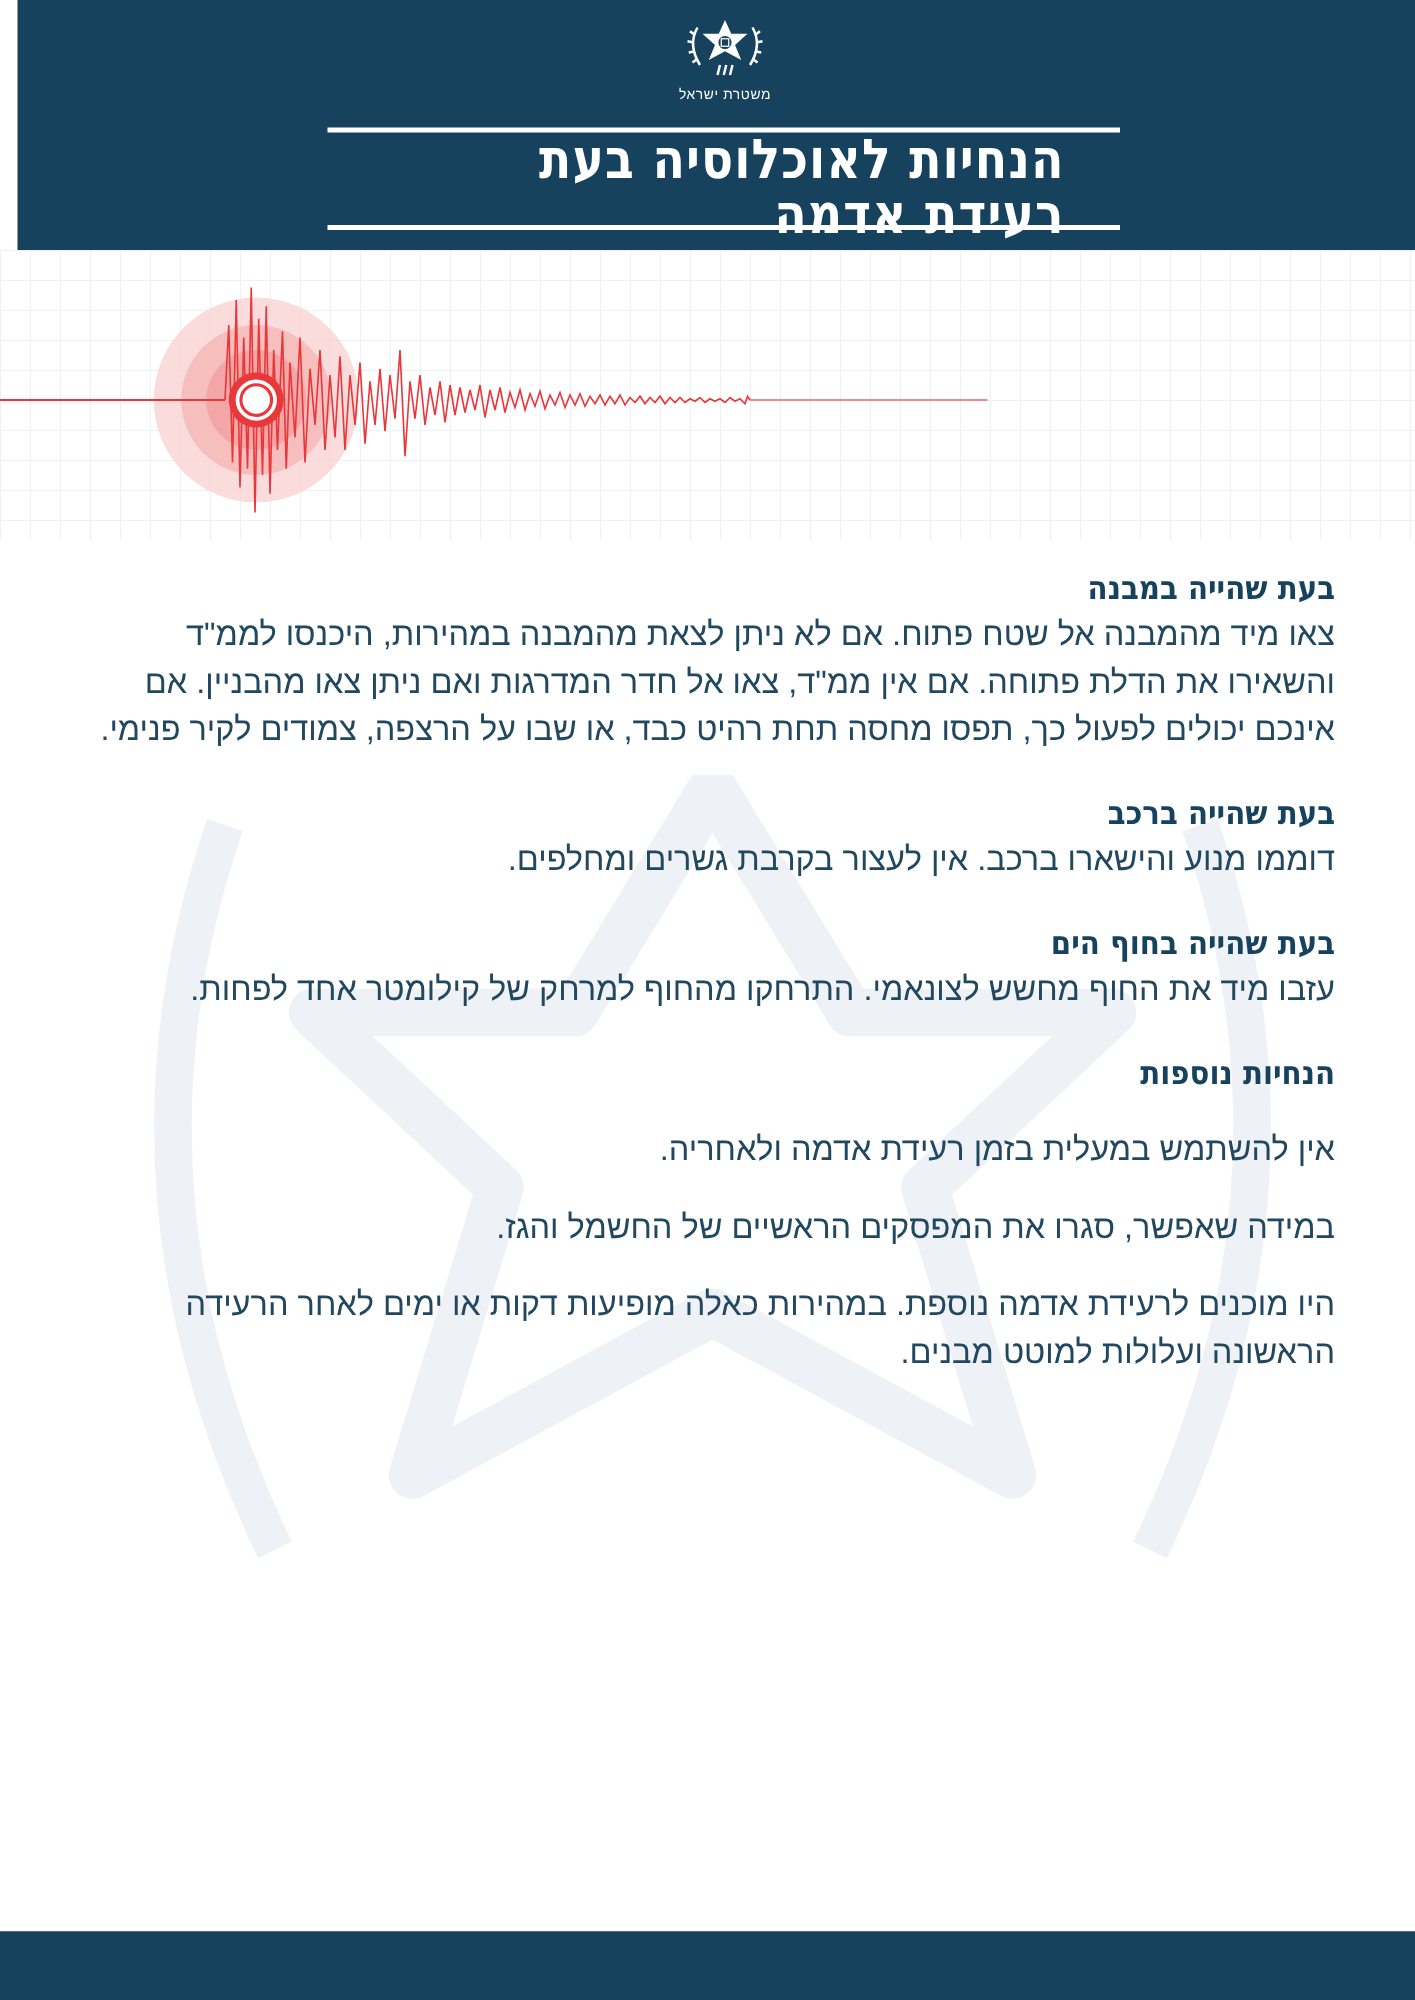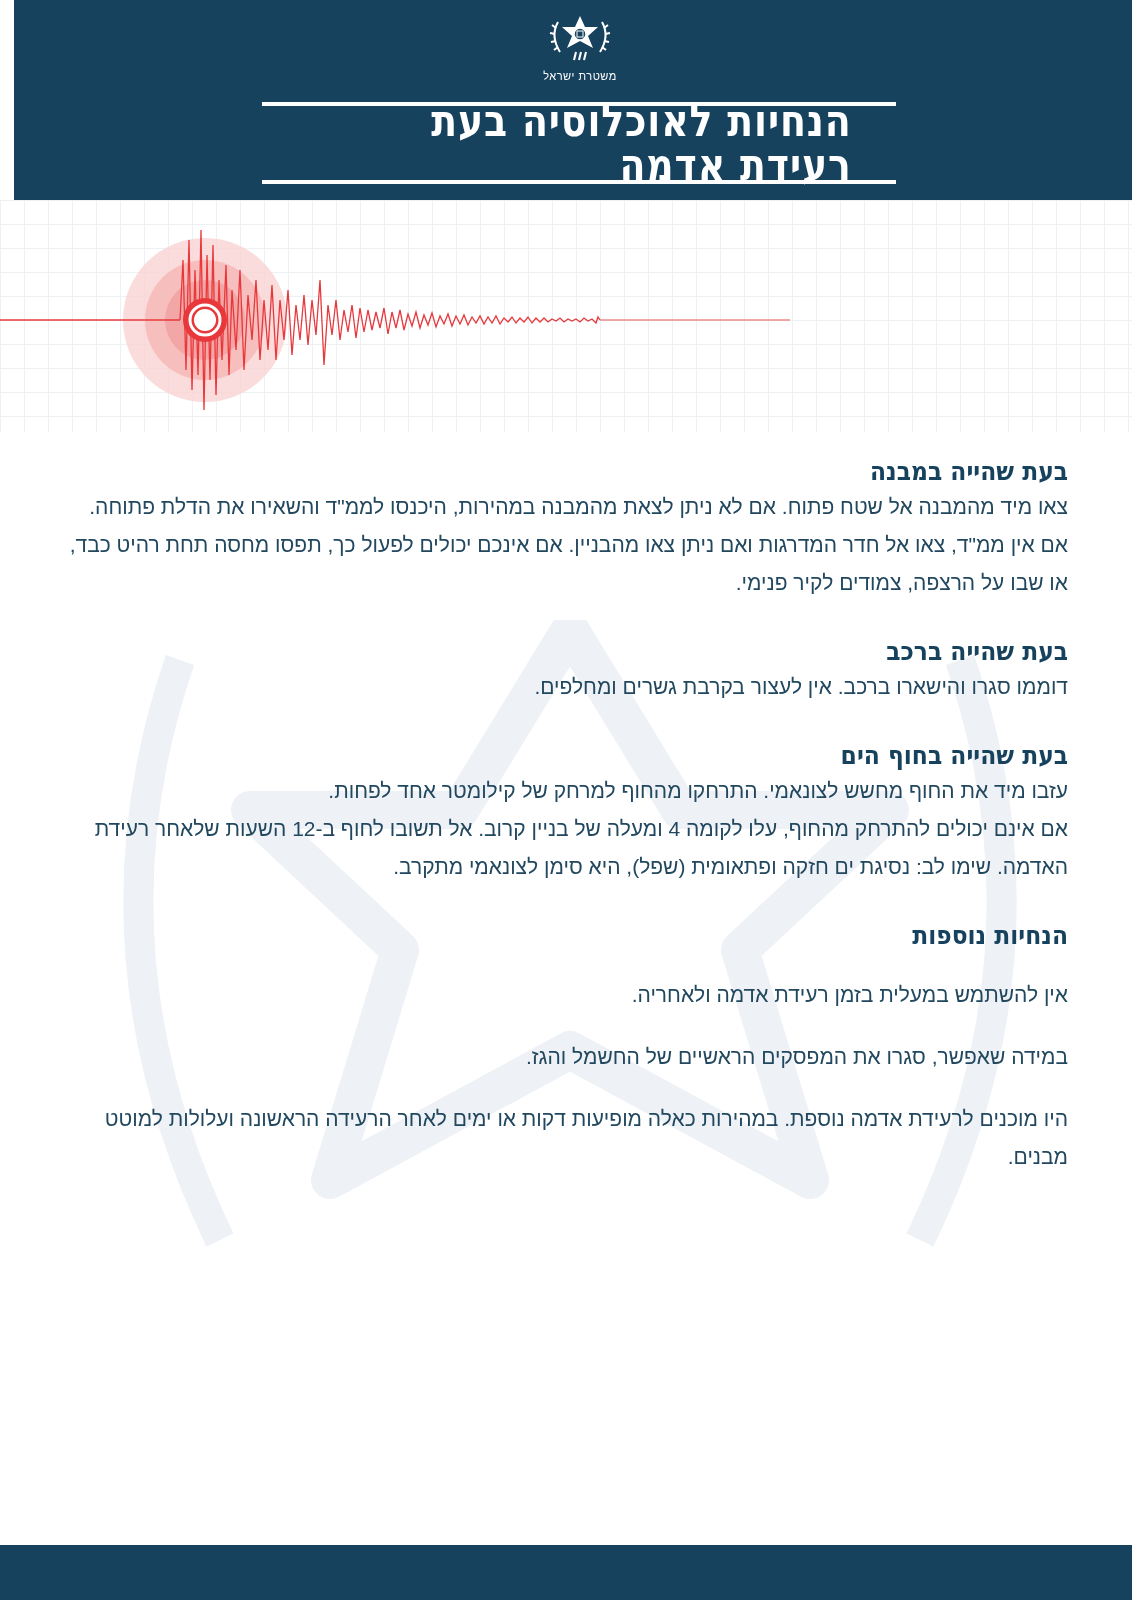--- a/index.html
+++ b/index.html
@@ -14,21 +14,21 @@
     .emblem {
       position: absolute; left: 534px; top: 14px; width: 64px; height: 50px;
     }
     .emblem-caption {
       position: absolute; top: 70px; left: 0; width: 1132px; text-align: center;
       color: #ffffff; font-size: 11px; letter-spacing: 0.5px;
     }
     .title-frame {
       position: absolute; left: 248px; top: 102px; width: 634px; height: 82px;
       border-top: 4px solid #ffffff; border-bottom: 4px solid #ffffff;
-      display: flex; align-items: center; justify-content: center;
+      display: flex; justify-content: center;
     }
     .title-text {
       color: #ffffff; font-size: 44px; font-weight: bold;
       font-family: "DejaVu Sans", "Liberation Sans", sans-serif;
       transform: scaleX(0.86); letter-spacing: 1px; line-height: 1;
     }
 
     
     .seismo {
       position: absolute; top: 200px; left: 0; width: 1132px; height: 232px;
@@ -53,21 +53,21 @@
       text-align: right; direction: rtl;
     }
     .section { margin-bottom: 32px; }
     .section-heading {
       font-size: 26px; font-weight: bold; color: #17425e;
       font-family: "DejaVu Sans", "Liberation Sans", sans-serif;
       transform-origin: right center; transform: scaleX(0.9);
       line-height: 34px; margin-top: 22px;
     }
     .section-body p {
-      font-size: 21px; line-height: 38px; color: #22485f;
+      font-size: 26px; line-height: 38px; color: #22485f;
       font-family: "Liberation Sans", sans-serif;
     }
     .section-extra .section-body p { margin-top: 24px; }
 
     .footer {
       position: absolute; left: 0; top: 1545px; width: 1132px; height: 55px;
       background: #17425e;
     }
   </style>
 </head>
@@ -125,29 +125,28 @@
     <h2 class="section-heading">בעת שהייה במבנה</h2>
     <div class="section-body">
       <p>צאו מיד מהמבנה אל שטח פתוח. אם לא ניתן לצאת מהמבנה במהירות, היכנסו לממ"ד והשאירו את הדלת פתוחה. אם אין ממ"ד, צאו אל חדר המדרגות ואם ניתן צאו מהבניין. אם אינכם יכולים לפעול כך, תפסו מחסה תחת רהיט כבד, או שבו על הרצפה, צמודים לקיר פנימי.</p>
     </div>
   </div>
 
 
   <div class="section">
     <h2 class="section-heading">בעת שהייה ברכב</h2>
     <div class="section-body">
-      <p>דוממו סגרו והישארו ברכב. אין לעצור בקרבת גשרים ומחלפים.</p>
+      <p>דוממו מנוע והישארו ברכב. אין לעצור בקרבת גשרים ומחלפים.</p>
     </div>
   </div>
 
   <div class="section">
     <h2 class="section-heading">בעת שהייה בחוף הים</h2>
     <div class="section-body">
       <p>עזבו מיד את החוף מחשש לצונאמי. התרחקו מהחוף למרחק של קילומטר אחד לפחות.</p>
-      <p>אם אינם יכולים להתרחק מהחוף, עלו לקומה 4 ומעלה של בניין קרוב. אל תשובו לחוף ב-12 השעות שלאחר רעידת האדמה.  שימו לב: נסיגת ים חזקה ופתאומית (שפל), היא סימן לצונאמי מתקרב.</p>
     </div>
   </div>
 
   <div class="section section-extra">
     <h2 class="section-heading">הנחיות נוספות</h2>
     <div class="section-body">
       <p>אין להשתמש במעלית בזמן רעידת אדמה ולאחריה.</p>
       <p>במידה שאפשר, סגרו את המפסקים הראשיים של החשמל והגז.</p>
       <p>היו מוכנים לרעידת אדמה נוספת. במהירות כאלה מופיעות דקות או ימים לאחר הרעידה הראשונה ועלולות למוטט מבנים.</p>
     </div>

